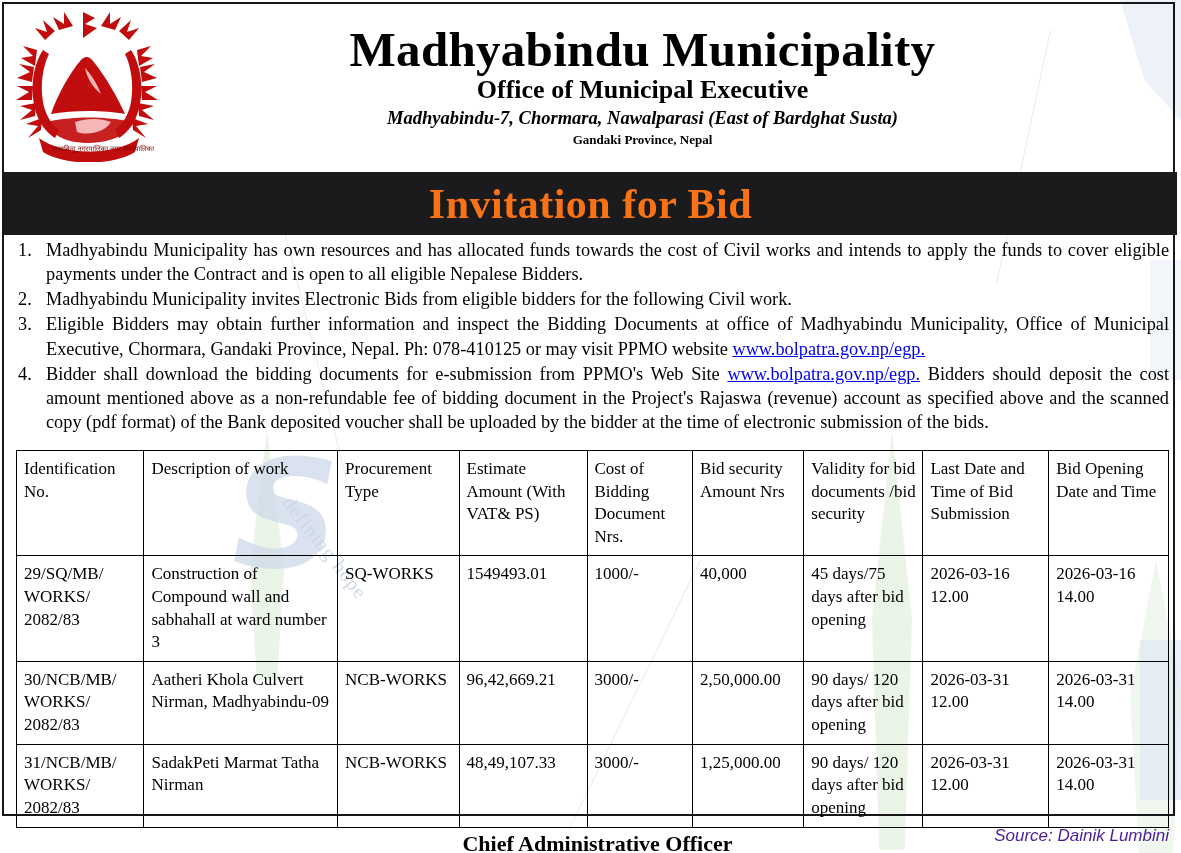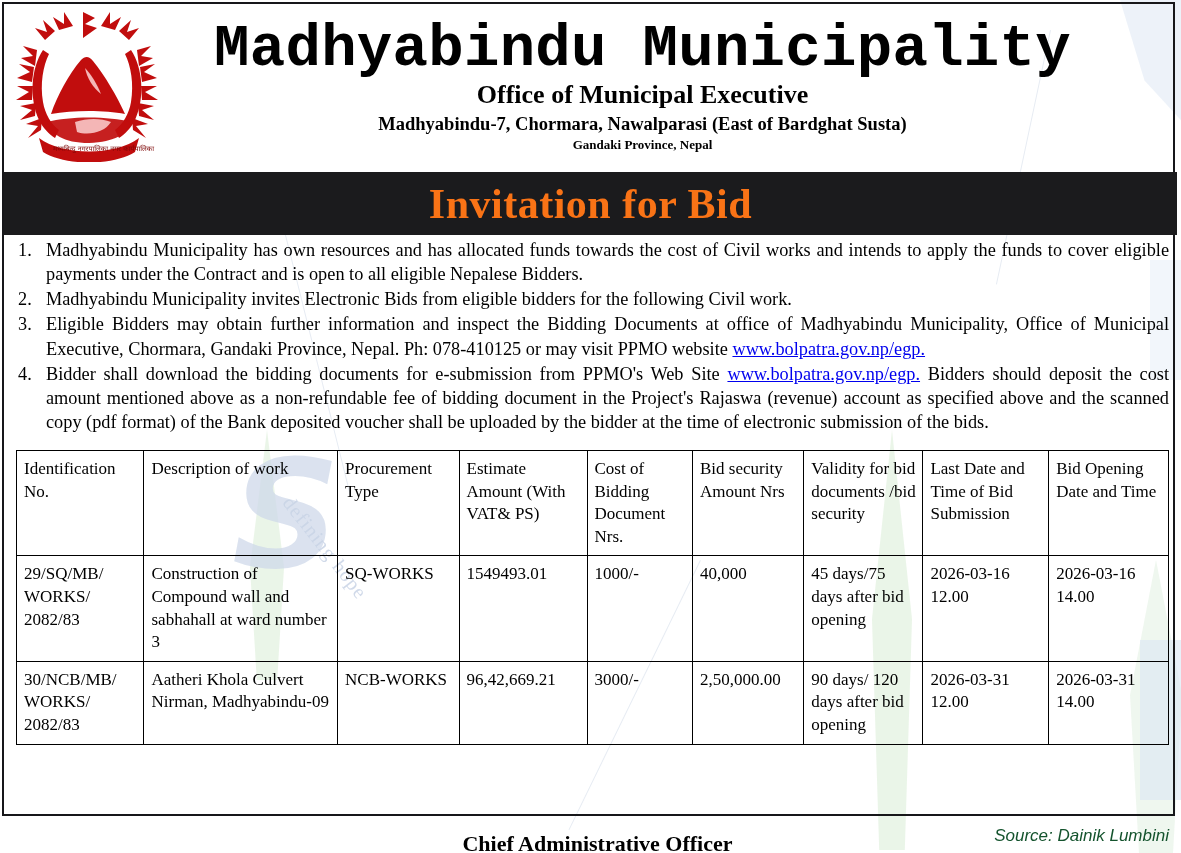--- a/index.html
+++ b/index.html
@@ -64,28 +64,28 @@
     display:flex;align-items:center;
   }
   .emblem-wrap{
     width:168px;min-width:168px;height:160px;
     display:flex;align-items:center;justify-content:center;
   }
   .masthead-text{
     flex:1;text-align:center;padding-right:60px;
   }
   .m-title{
-    font-family:Liberation Mono, monospace;
-    font-size:59px;font-weight:700;line-height:1.05;letter-spacing:.3px;
+    font-family:Liberation Serif, serif;
+    font-size:49px;font-weight:700;line-height:1.05;letter-spacing:.3px;
   }
   .m-sub1{
     font-size:26px;font-weight:700;line-height:1.1;
   }
   .m-sub2{
-    font-size:18.5px;font-weight:700;margin-top:4px;line-height:1.15;
+    font-size:18.5px;font-weight:700;margin-top:4px;line-height:1.15;font-style:italic;
   }
   .m-sub3{
     font-size:13px;font-weight:700;margin-top:3px;line-height:1.15;
   }
 
   
   .banner{
     position:absolute;left:4px;top:172px;width:1173px;height:63px;
     background:#1b1b1d;color:#f97316;
     display:flex;align-items:center;justify-content:center;
@@ -141,21 +141,21 @@
 
   .sign-row{
     position:absolute;left:24px;width:1153px;
     text-align:center;font-weight:700;font-size:22px;
     padding-right:6px;box-sizing:border-box;
   }
 
   .source{
     position:absolute;right:12px;top:826px;
     font-family:"Liberation Sans", sans-serif;
-    font-style:italic;font-size:17px;color:#14532d;
+    font-style:italic;font-size:17px;color:#4c1d95;
   }
 </style>
 </head>
 <body>
 
 <div id="watermark">
   <div class="wm-tri"></div>
   <div class="wm-line d1"></div>
   <div class="wm-line d2"></div>
   <div class="wm-line d3"></div>
@@ -278,19 +278,30 @@
         <td class="c1">Aatheri Khola Culvert Nirman, Madhyabindu-09</td>
         <td class="c2">NCB-WORKS</td>
         <td class="c3">96,42,669.21</td>
         <td class="c4">3000/-</td>
         <td class="c5">2,50,000.00</td>
         <td class="c6">90 days/  120 days after bid opening</td>
         <td class="c7">2026-03-31 12.00</td>
         <td class="c8">2026-03-31 14.00</td>
       </tr>
 
+      <tr>
+        <td class="c0">31/NCB/MB/ WORKS/ 2082/83</td>
+        <td class="c1">SadakPeti Marmat Tatha Nirman</td>
+        <td class="c2">NCB-WORKS</td>
+        <td class="c3">48,49,107.33</td>
+        <td class="c4">3000/-</td>
+        <td class="c5">1,25,000.00</td>
+        <td class="c6">90 days/  120 days after bid opening</td>
+        <td class="c7">2026-03-31 12.00</td>
+        <td class="c8">2026-03-31 14.00</td>
+      </tr>
     </tbody>
   </table>
 
   <div class="sign-row" id="signrow" style="top: 831px;">Chief Administrative Officer</div>
 
   <div class="source">Source: Dainik Lumbini</div>
 </div>
 
 </body></html>

